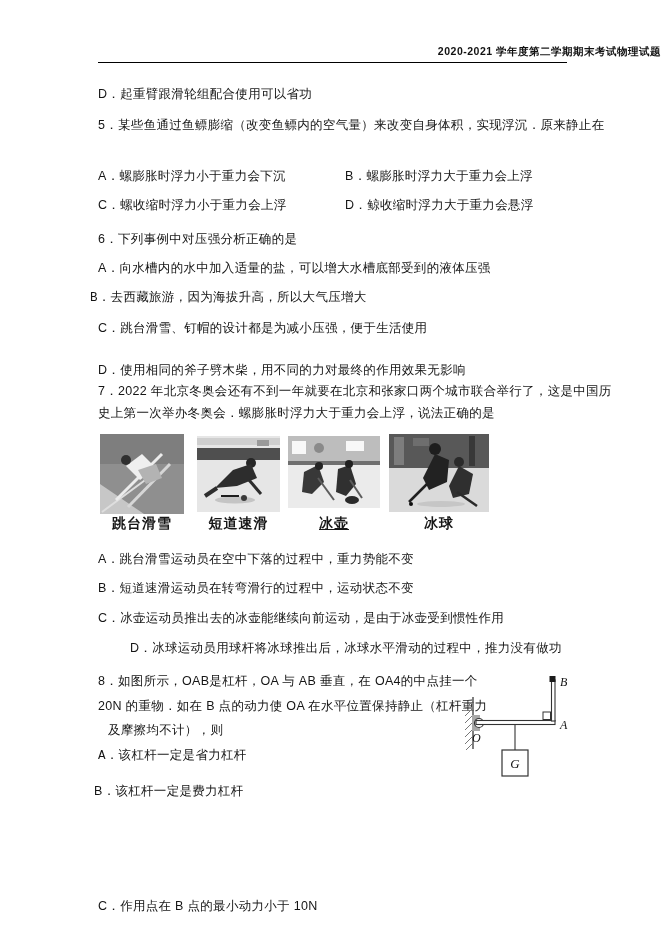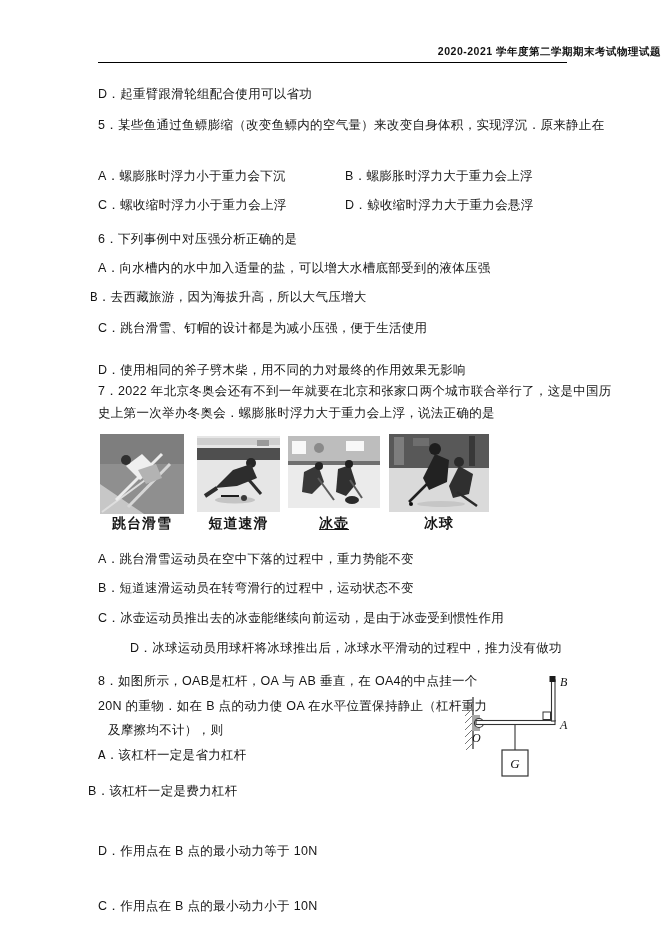--- a/index.html
+++ b/index.html
@@ -163,17 +163,16 @@
       <rect x="50" y="87" width="26" height="26" fill="#ffffff" stroke="#333" stroke-width="1.2"></rect>
 
       <text class="figlabel" x="108" y="23" font-size="12" fill="#111">B</text>
       <text class="figlabel" x="108" y="66" font-size="12" fill="#111">A</text>
       <text class="figlabel" x="20" y="79" font-size="12" fill="#111">O</text>
       <text class="figlabel" x="63" y="105" font-size="13" fill="#111" text-anchor="middle">G</text>
     </svg>
   </div>
 
   <div class="t" style="left:98px; top:746px;font-family:Liberation Mono, monospace;">A．该杠杆一定是省力杠杆</div>
-  <div class="t" style="left:88px; top:781px;">B．该杠杆一定是费力杠杆</div>
+  <div class="t" style="left:94px; top:781px;">B．该杠杆一定是费力杠杆</div>
   <div class="t" style="left:98px; top:848px;margin-top:48px;">C．作用点在 B 点的最小动力小于 10N</div>
-  <div class="t" style="left:98px; top:841px;">D．作用点在 B 点的最小动力等于 10N</div>
 
 </div>
 
 </body></html>

